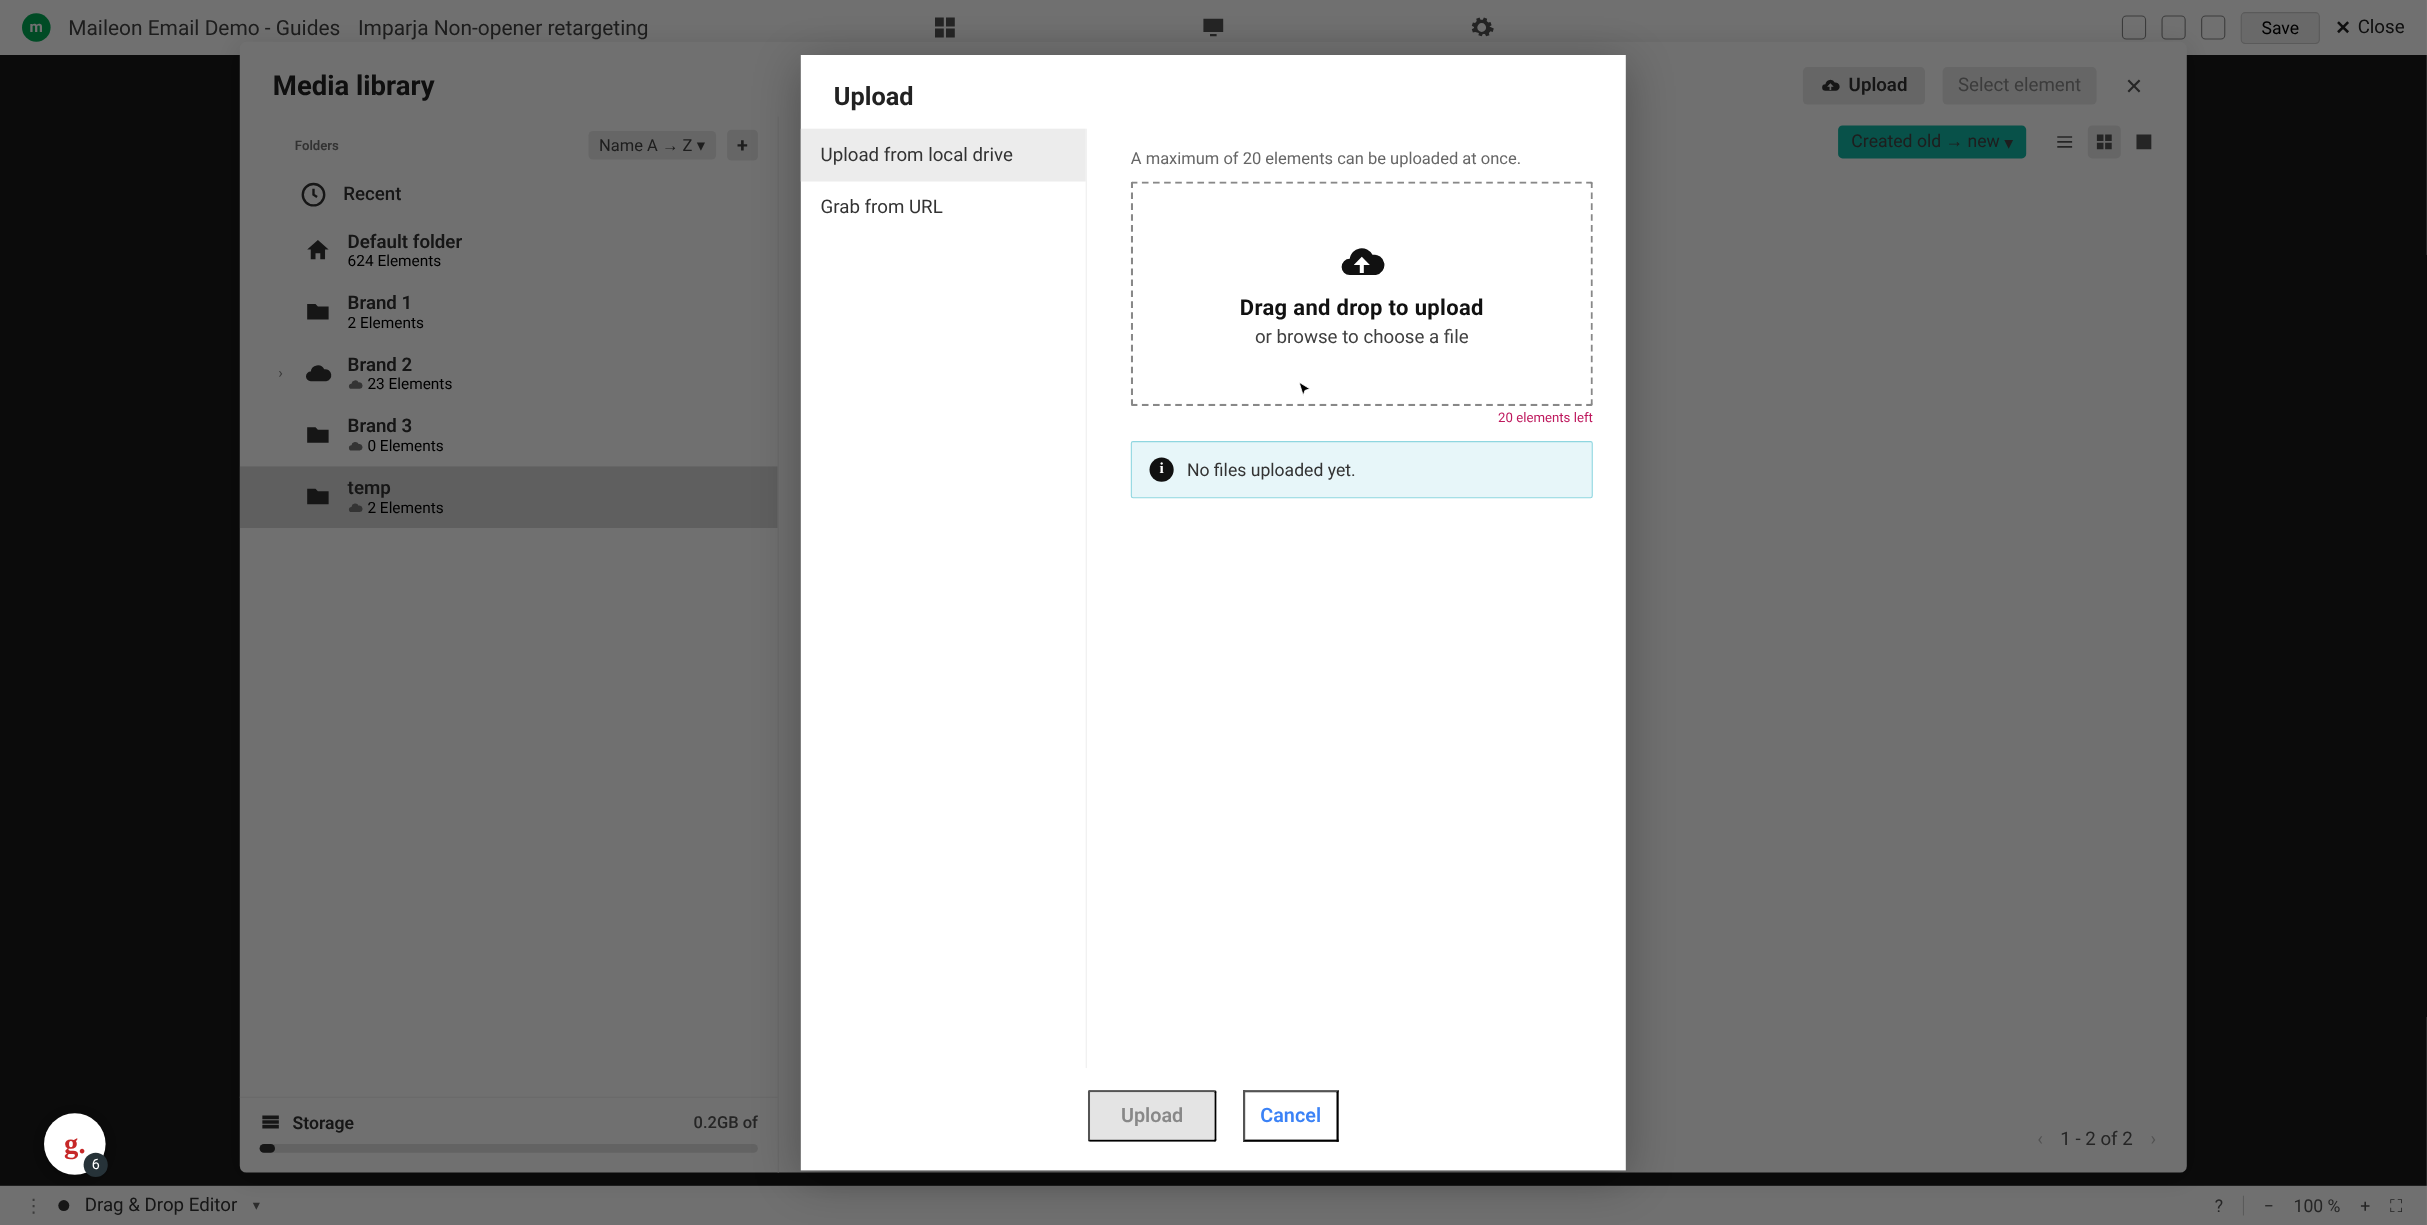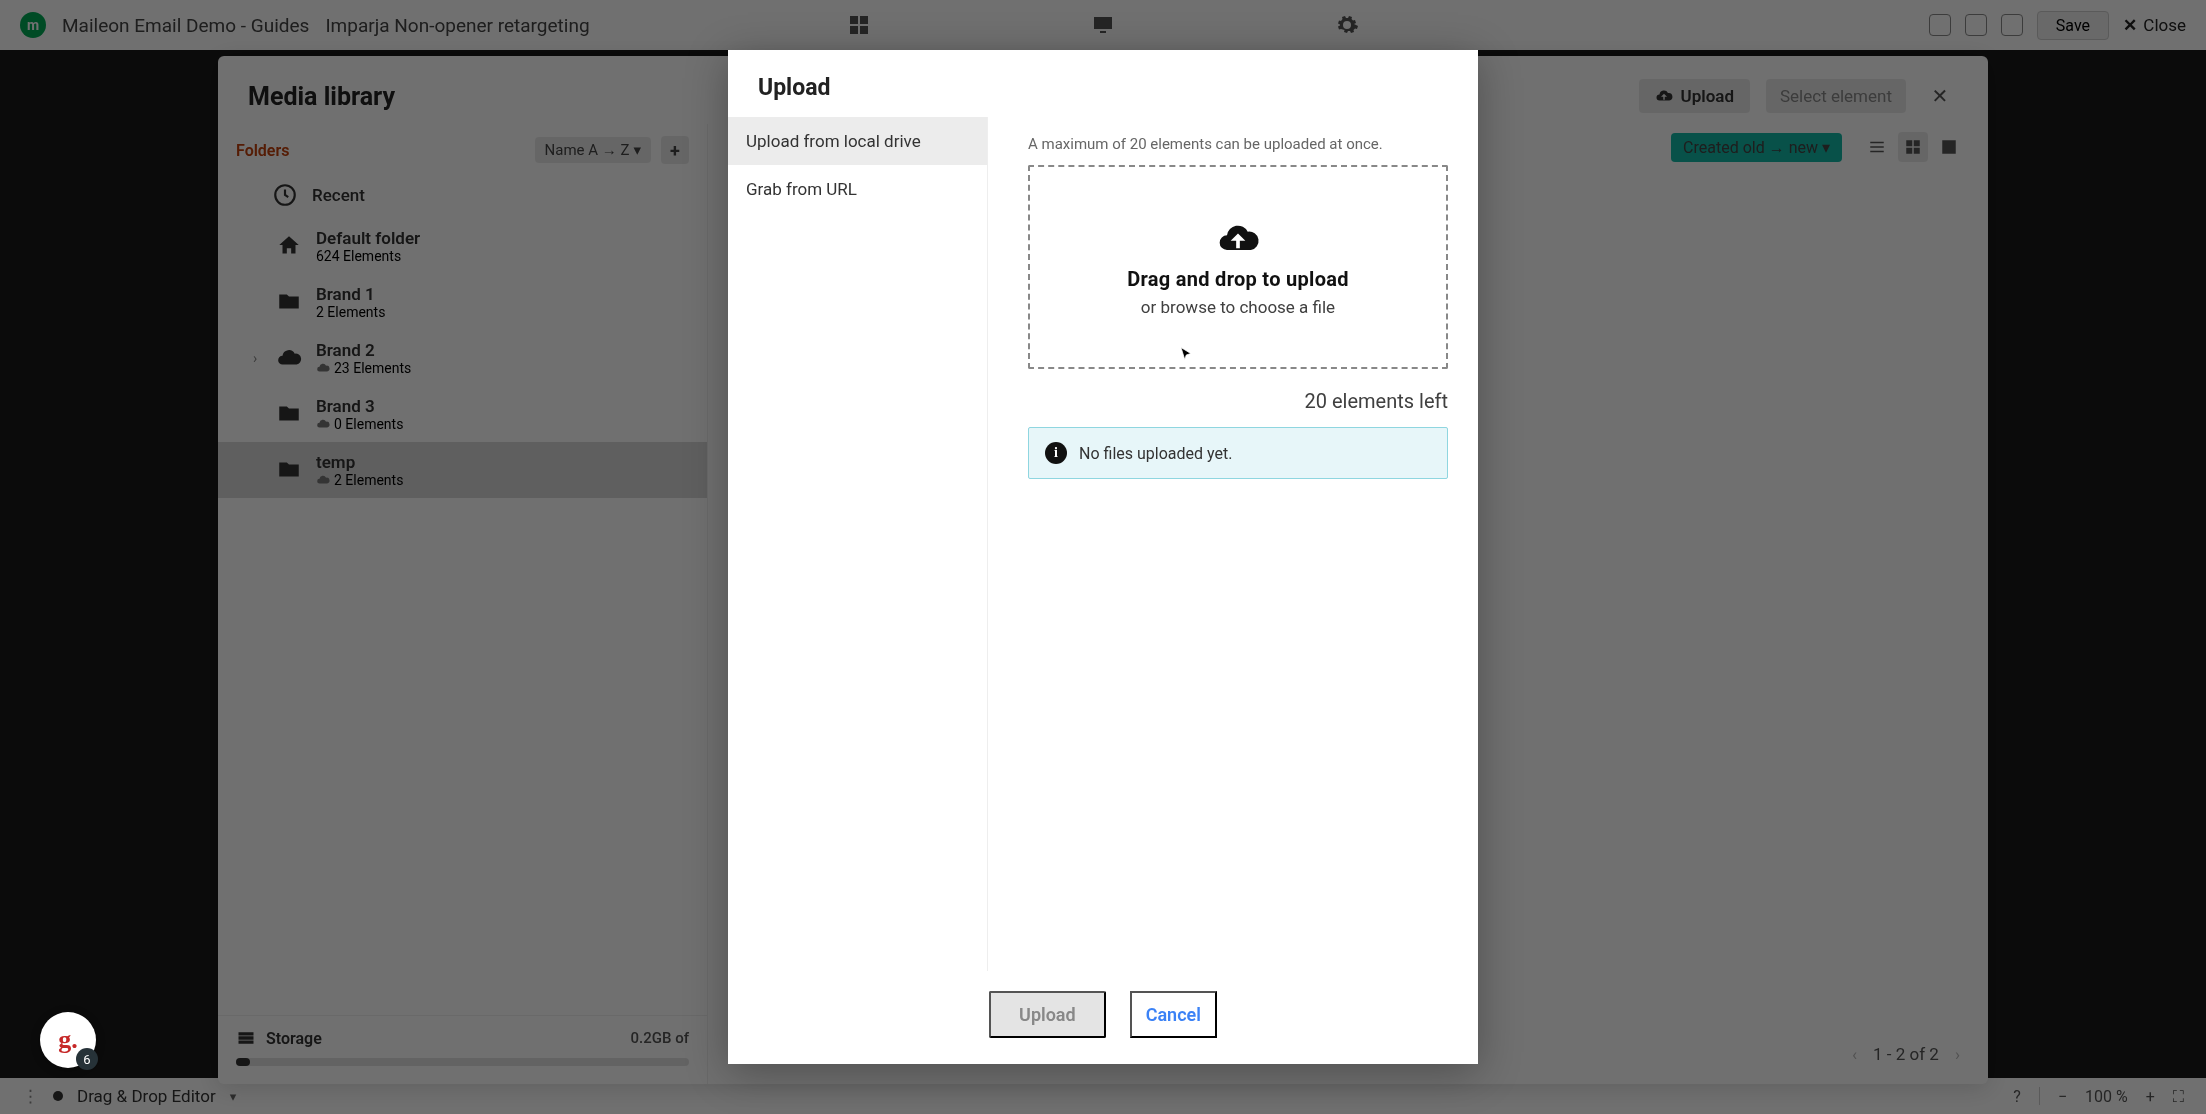--- a/index.html
+++ b/index.html
@@ -17,34 +17,34 @@
 .topbar .small-ic{width:22px;height:22px;border:1px solid #888;border-radius:4px;}
 
 
 .bottombar{position:absolute;bottom:0;left:0;right:0;height:36px;background:#fff;display:flex;align-items:center;padding:0 22px;gap:14px;font-size:17px;color:#333;}
 .bottombar .dot{width:10px;height:10px;border-radius:50%;background:#333;}
 .bottombar .chev{font-size:13px;color:#666;}
 .bottombar .right{margin-left:auto;display:flex;gap:18px;align-items:center;font-size:16px;color:#555;}
 .bottombar .right .sep{width:1px;height:18px;background:#ccc;}
 
 
-.panel { position:absolute; top:56px; left:218px; width:1770px; height:1028px; background:#fff; border-radius:6px; box-shadow:0 4px 24px rgba(0,0,0,.15); display:flex; flex-direction:column; }
+.panel { position:absolute; top:38px; left:218px; width:1770px; height:1028px; background:#fff; border-radius:6px; box-shadow:0 4px 24px rgba(0,0,0,.15); display:flex; flex-direction:column; }
 .panel-head{display:flex;align-items:center;padding:22px 30px 10px 30px;gap:16px;}
 .panel-head h1{font-size:25px;font-weight:700;color:#222;}
 .panel-head .spacer{flex:1;}
 .upload-btn{display:flex;align-items:center;gap:8px;background:#e9e9e9;border-radius:4px;padding:7px 16px;font-size:17px;font-weight:600;color:#333;}
 .sel-btn{background:#e9e9e9;border-radius:4px;padding:7px 14px;color:#888;font-size:17px;}
 .x-btn{width:36px;height:36px;display:flex;align-items:center;justify-content:center;color:#555;font-size:20px;}
 
 .panel-body{display:flex;flex:1;min-height:0;}
 
 
 .sidebar{width:490px;border-right:1px solid #eee;display:flex;flex-direction:column;}
 .sb-head{display:flex;align-items:center;padding:12px 18px 8px 18px;gap:10px;}
-.sb-head .label{font-size:16px;color:#c2410c;font-weight:600;}
+.sb-head .label{font-size:12px;color:#737373;font-weight:600;margin-left:32px;}
 .sort-chip{background:#e9e9e9;border-radius:4px;padding:4px 10px;font-size:15px;color:#444;display:flex;align-items:center;gap:4px;margin-left:auto;}
 .add-chip{background:#e9e9e9;border-radius:4px;width:28px;height:28px;display:flex;align-items:center;justify-content:center;font-size:18px;color:#444;font-weight:700;}
 
 .sb-list{flex:1;overflow:auto;}
 .sb-item{display:flex;align-items:center;gap:14px;padding:10px 18px 10px 30px;color:#333;font-size:17px;}
 .sb-item.selected{background:#d9d9d9;}
 .sb-item .ficon{width:26px;height:26px;fill:#333;flex:none;}
 .sb-item .txt .name{font-weight:600;font-size:17px;}
 .sb-item .txt .meta{font-size:14px;color:#000000;display:flex;align-items:center;gap:4px;}
 .sb-item .caret{width:14px;text-align:center;color:#888;font-size:14px;}
@@ -82,21 +82,21 @@
 .modal-body{flex:1;display:flex;min-height:0;}
 .m-side{width:260px;border-right:1px solid #eee;padding-top:0;}
 .m-tab{padding:14px 18px;font-size:17px;color:#333;}
 .m-tab.active{background:#ececec;}
 .m-main{flex:1;padding:18px 30px 0 40px;display:flex;flex-direction:column;}
 .m-hint{font-size:15px;color:#666;margin-bottom:12px;}
 .dropzone{border:2px dashed #888;border-radius:2px;height:204px;display:flex;flex-direction:column;align-items:center;justify-content:center;gap:6px;}
 .dropzone svg{width:44px;height:44px;fill:#111;}
 .dz-title{font-size:20px;font-weight:700;letter-spacing:.3px;color:#111;}
 .dz-sub{font-size:17px;color:#404040;}
-.left-count{text-align:right;font-size:20px;color:#404040;margin-top:20px;}
+.left-count{text-align:right;font-size:12px;color:#be185d;margin-top:4px;}
 .info-box{margin-top:14px;border:1px solid #8fd6e0;background:#e7f6f9;border-radius:2px;padding:14px 16px;display:flex;align-items:center;gap:12px;}
 .info-box .iicon{width:22px;height:22px;border-radius:50%;background:#111;color:#fff;display:flex;align-items:center;justify-content:center;font-size:14px;font-weight:700;font-family:serif;}
 .info-box .itext{font-size:16px;color:#333;}
 .modal-foot{padding:20px 30px 26px 30px;display:flex;justify-content:center;gap:24px;align-items:center;}
 .modal-foot .primary{background:#e4e4e4;color:#888;padding:11px 28px;font-size:18px;font-weight:600;border-radius:2px;}
 .modal-foot .secondary{color:#3b82f6;font-size:18px;font-weight:600;background:transparent;padding:11px 14px;}
 
 .g-badge{position:absolute;left:40px;bottom:46px;width:56px;height:56px;border-radius:50%;background:#fff;box-shadow:0 2px 10px rgba(0,0,0,.3);display:flex;align-items:center;justify-content:center;}
 .g-badge .g{font-family:Georgia,serif;font-size:26px;font-weight:700;color:#c62828;}
 .g-badge .n{position:absolute;right:-2px;bottom:-2px;width:22px;height:22px;border-radius:50%;background:#263238;color:#fff;font-size:13px;display:flex;align-items:center;justify-content:center;}

